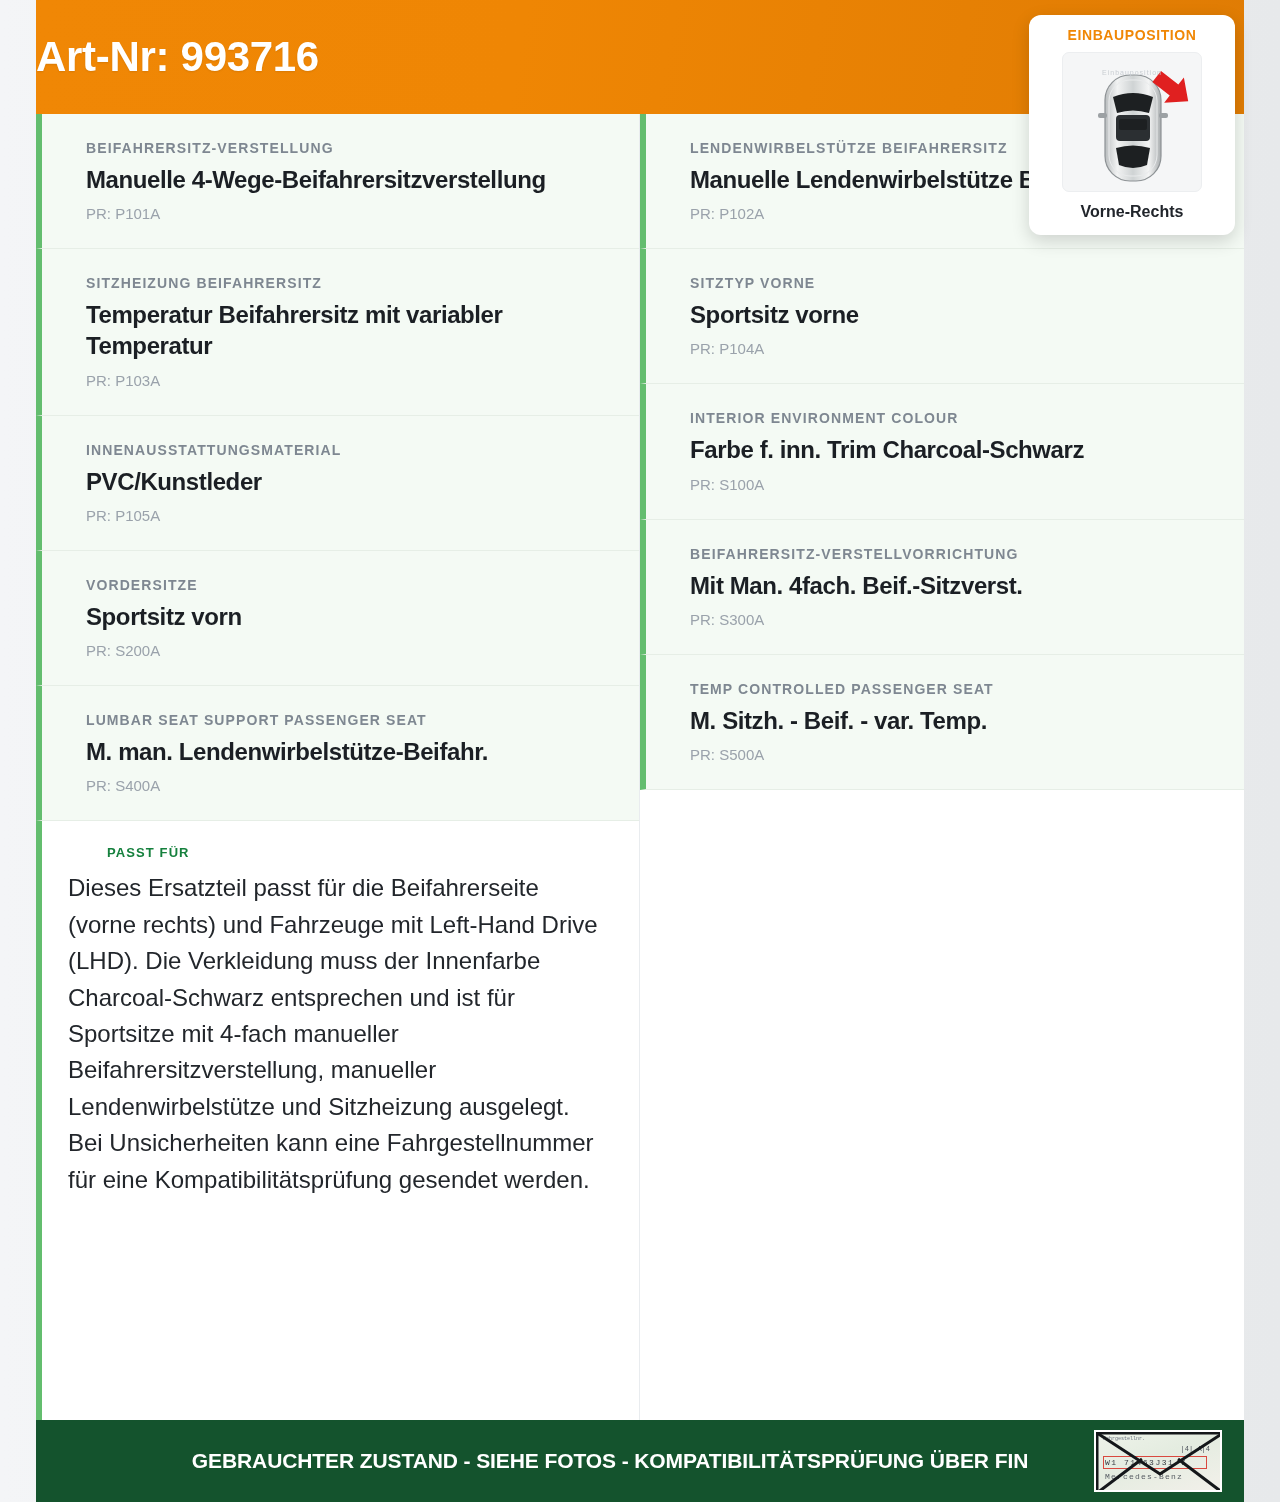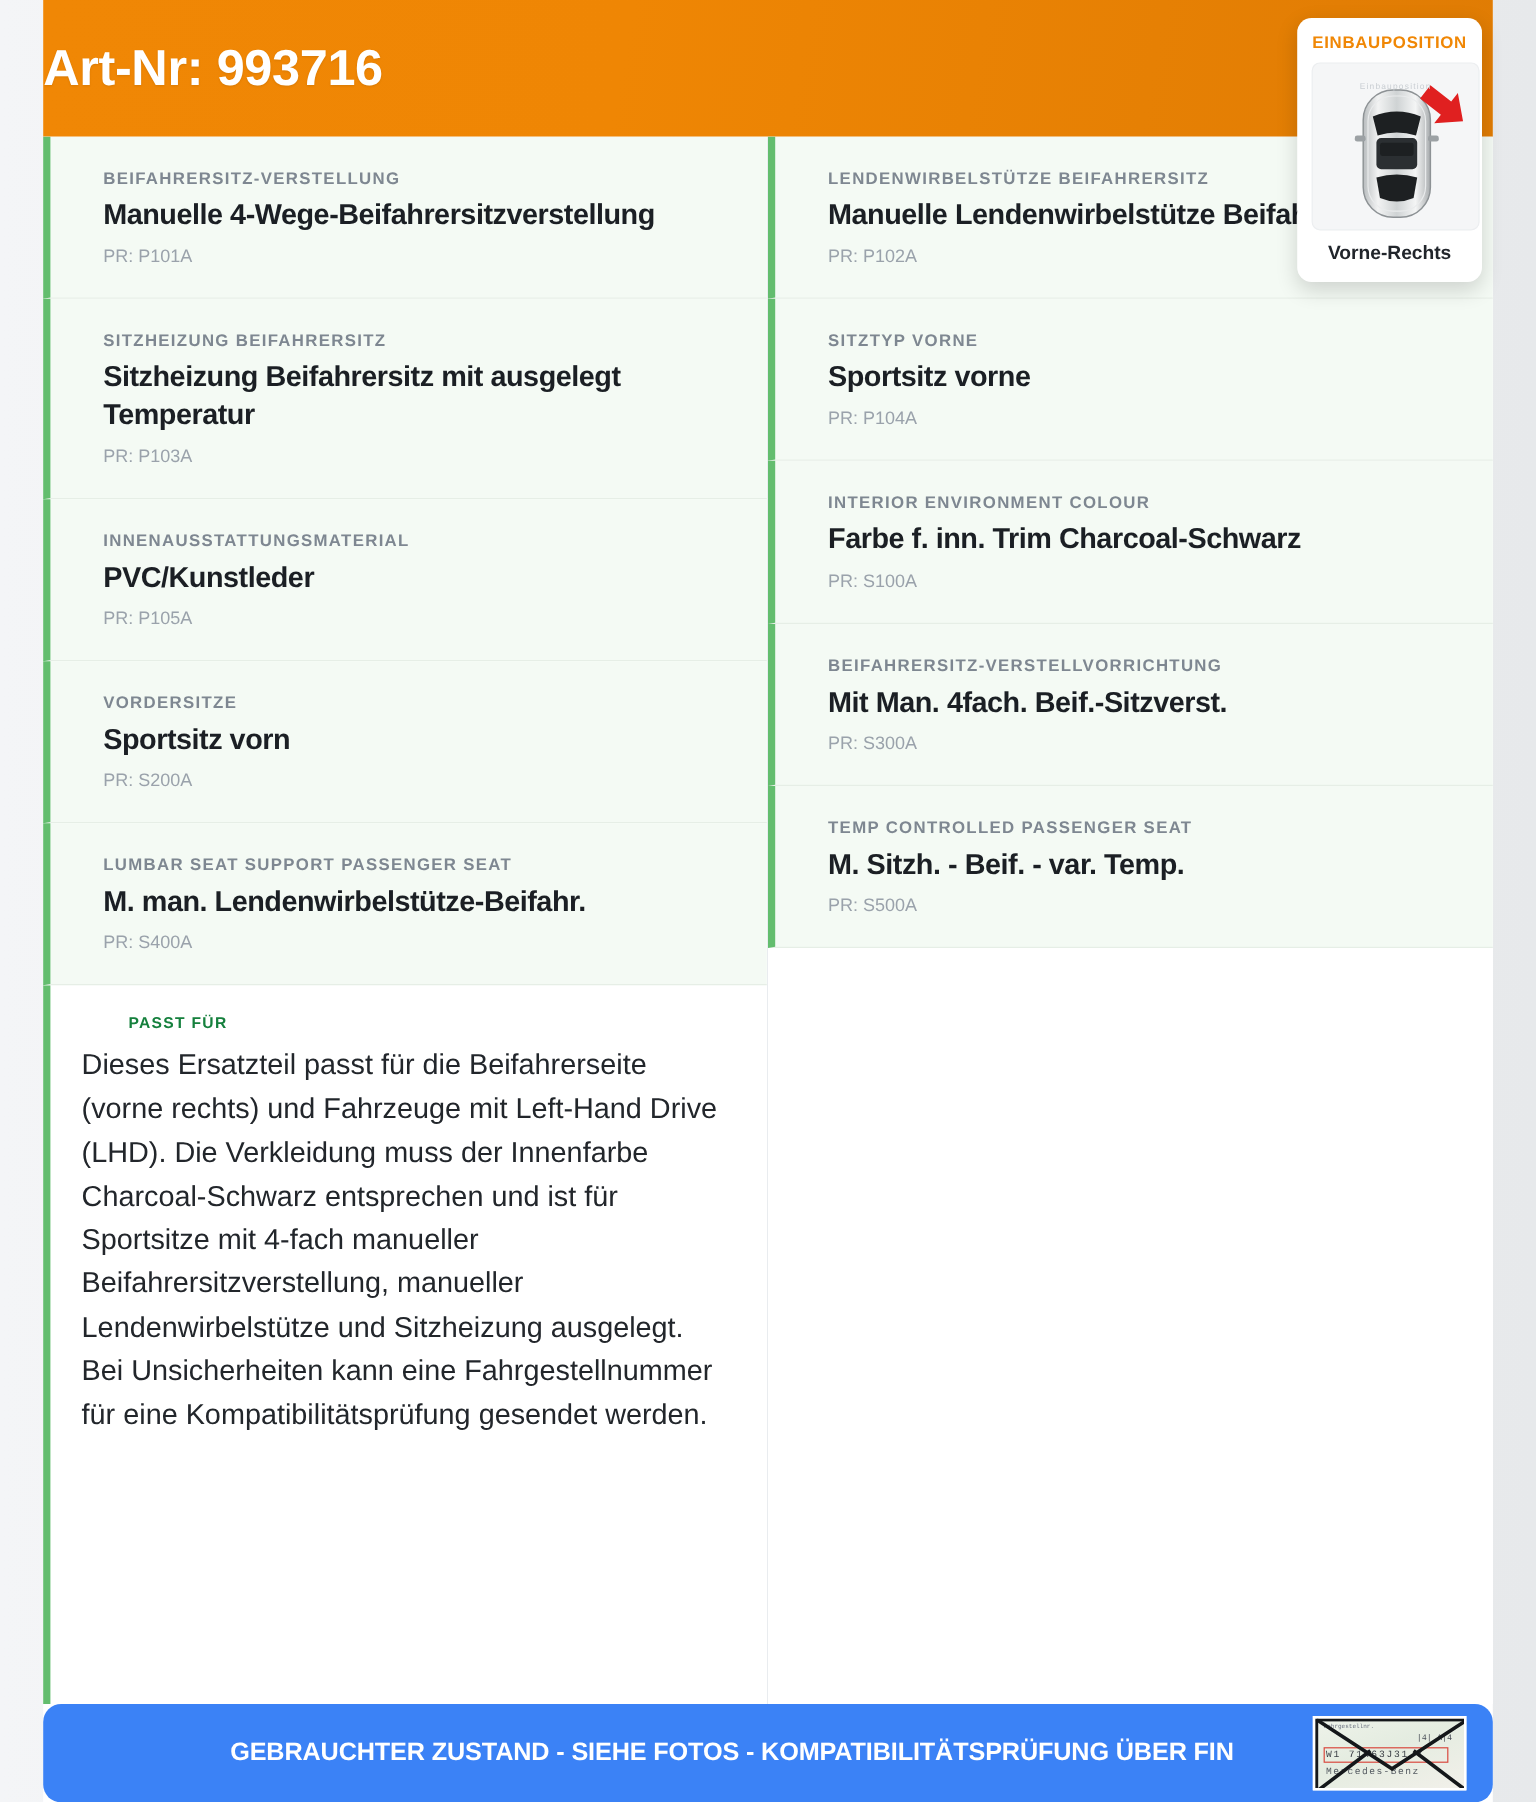--- a/index.html
+++ b/index.html
@@ -41,21 +41,21 @@
     font-weight: bold;
     letter-spacing: -0.3px;
     text-shadow: 0 1px 2px rgba(0,0,0,0.10);
   }
 
   
   .einbau-card {
     position: absolute;
     right: 9px;
     top: 15px;
-    width: 154px;
+    width: 206px;
     background: #ffffff;
     border-radius: 12px;
     box-shadow: 0 6px 18px rgba(0,0,0,0.16);
     padding: 12px 12px 14px 12px;
     text-align: center;
     z-index: 40;
   }
   .einbau-title {
     color: #f08705;
     font-size: 14px;
@@ -158,26 +158,25 @@
   }
 
   .col-right .filler {
     flex: 1 1 auto;
     background: #ffffff;
   }
 
   
   .footer {
     flex: 0 0 82px;
-    background: #3b82f6;
+    background: #14532d;
     position: relative;
     display: flex;
     align-items: center;
     justify-content: center;
-    border-radius: 15px;
   }
   .footer-text {
     color: #ffffff;
     font-size: 21px;
     font-weight: bold;
     letter-spacing: -0.1px;
     text-align: center;
     padding-right: 60px;
   }
   .footer-badge {
@@ -287,21 +286,21 @@
   <div class="body">
 
     <div class="col col-left">
       <div class="feature">
         <div class="f-label">BEIFAHRERSITZ-VERSTELLUNG</div>
         <div class="f-value">Manuelle 4-Wege-Beifahrersitzverstellung</div>
         <div class="f-pr">PR: P101A</div>
       </div>
       <div class="feature">
         <div class="f-label">SITZHEIZUNG BEIFAHRERSITZ</div>
-        <div class="f-value">Sitzheizung Beifahrersitz mit ausgelegt Temperatur</div>
+        <div class="f-value">Temperatur Beifahrersitz mit variabler Temperatur</div>
         <div class="f-pr">PR: P103A</div>
       </div>
       <div class="feature">
         <div class="f-label">INNENAUSSTATTUNGSMATERIAL</div>
         <div class="f-value">PVC/Kunstleder</div>
         <div class="f-pr">PR: P105A</div>
       </div>
       <div class="feature">
         <div class="f-label">VORDERSITZE</div>
         <div class="f-value">Sportsitz vorn</div>

